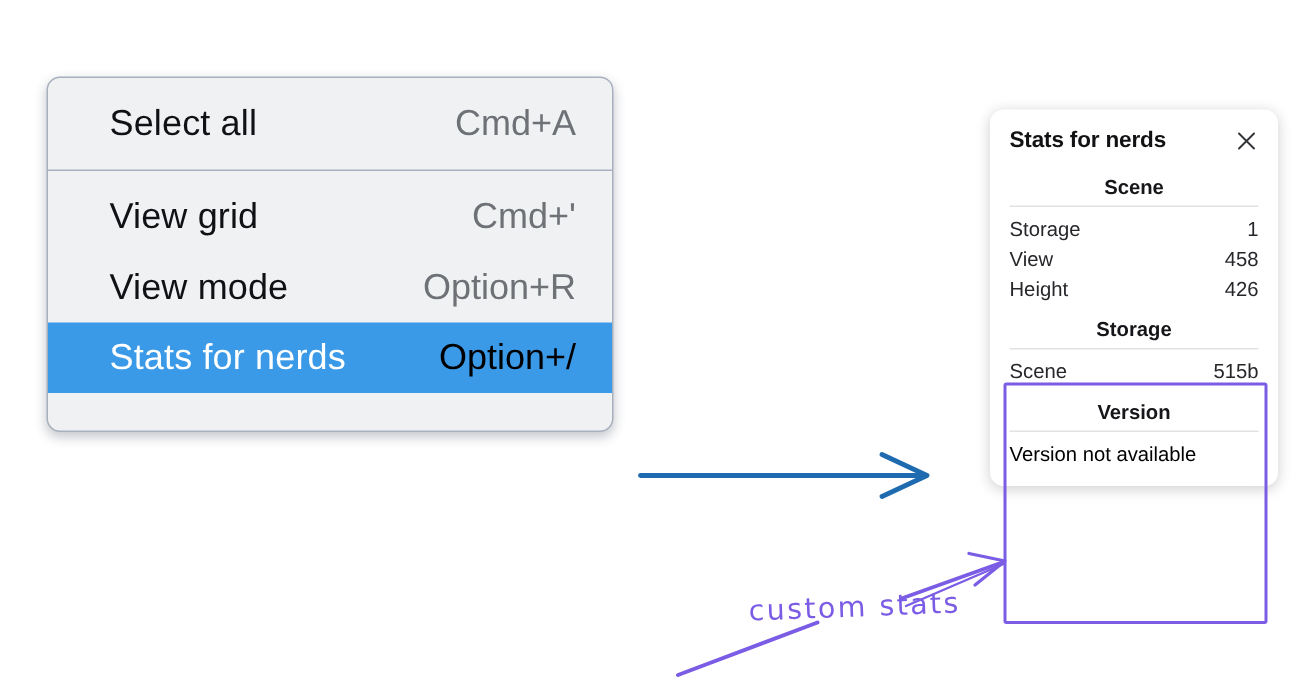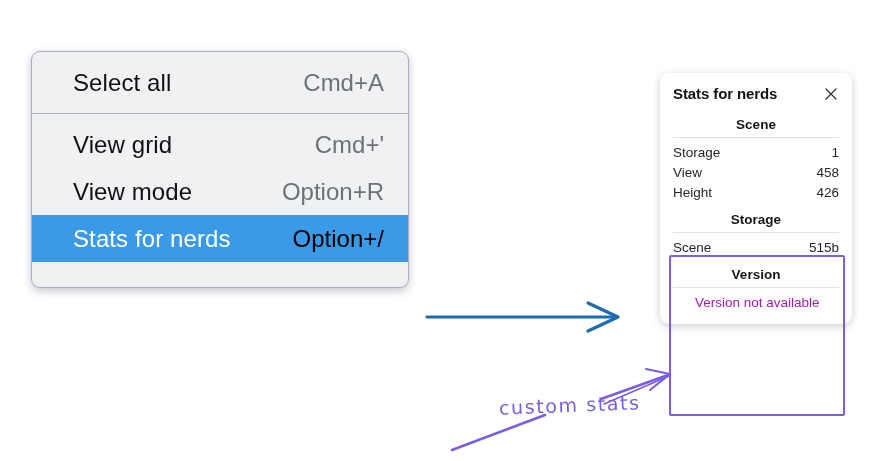--- a/index.html
+++ b/index.html
@@ -119,24 +119,23 @@
     justify-content: space-between;
     align-items: baseline;
     font-size: 13.5px;
     color: #26262b;
     padding: 2.5px 0;
   }
   .stat-row .k { }
   .stat-row .v { }
   .version-text {
     font-size: 13.5px;
-    color: #a21caf;
+    color: #000000;
     padding: 3px 0 0 0;
     white-space: nowrap;
-    margin-left: 22px;
   }
   .spacer-sm { height: 9px; }
 
   
   #annotation-box {
     position: absolute;
     left: 669px;
     top: 255px;
     width: 176px;
     height: 161px;

